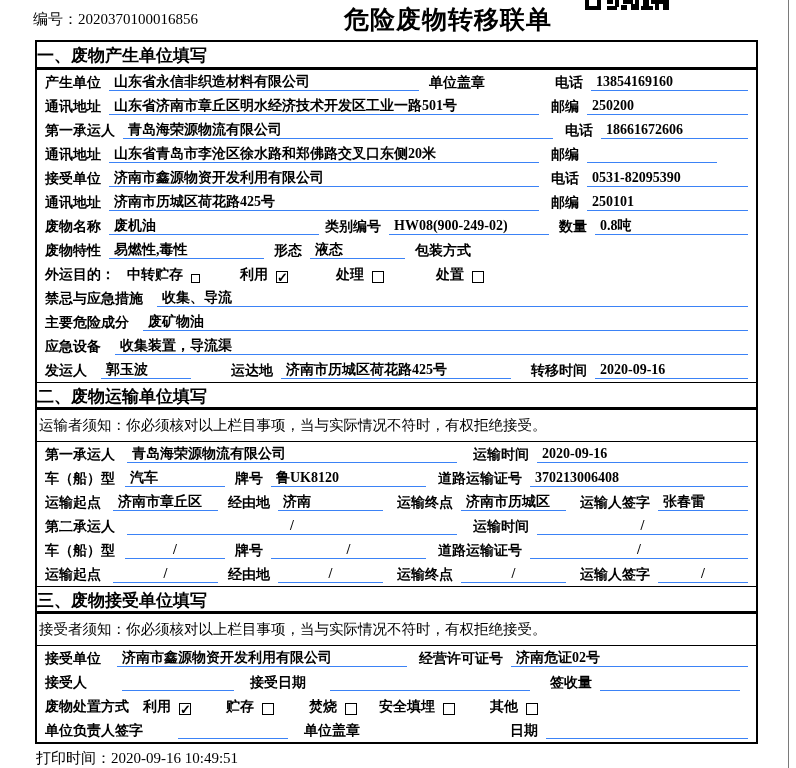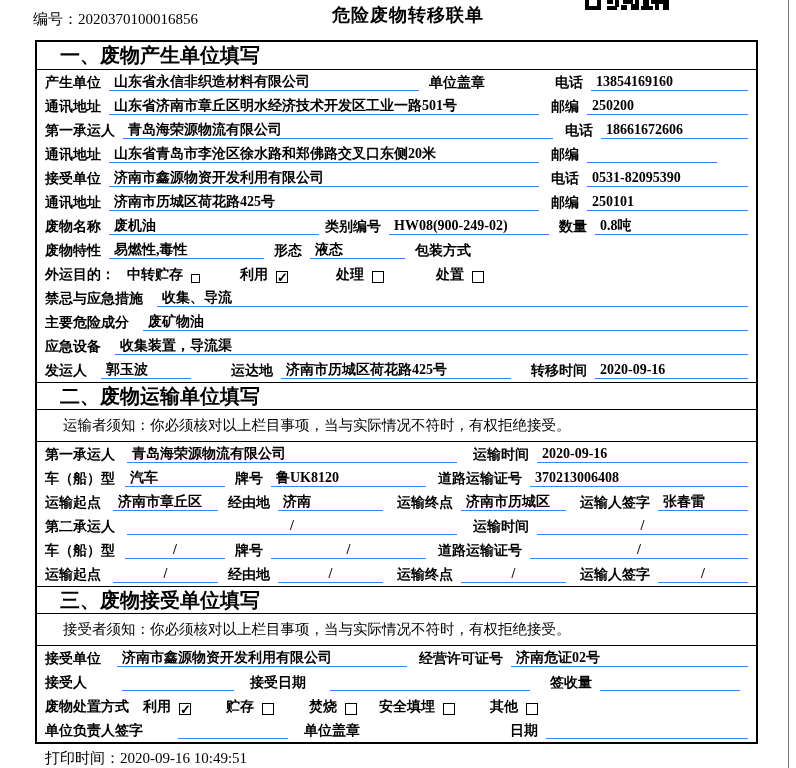--- a/index.html
+++ b/index.html
@@ -3,48 +3,48 @@
 <meta charset="utf-8">
 <style>
   * { box-sizing: border-box; margin: 0; padding: 0; }
   html,body { background:#fff; }
   body {
     width: 796px; height: 768px; position: relative;
     font-family: "Liberation Serif", "DejaVu Serif", serif;
     color: #000; overflow: hidden;
   }
   .doc-no { position:absolute; left:33px; top:10px; font-size:15px; white-space:nowrap; }
-  .doc-title { position:absolute; left:332px; top:3px; font-size:18px; font-weight:bold; letter-spacing:1px; white-space:nowrap; }
+  .doc-title { position:absolute; left:344px; top:3px; font-size:25px; font-weight:bold; letter-spacing:1px; white-space:nowrap; }
   .qr { position:absolute; left:585px; top:0; }
   .page-edge { position:absolute; left:788px; top:0; width:1px; height:768px; background:#7a7a7a; }
 
   .tbl { position:absolute; left:35px; top:40px; width:723px; border:2px solid #000; background:#fff; }
-  .sec-h { height:28px; line-height:27px; font-weight:bold; padding:0 23px; font-size:20px; border-bottom:1px solid #000000; white-space:nowrap; }
+  .sec-h { height:28px; line-height:27px; font-weight:bold; padding:0 0; font-size:17px; border-bottom:3px solid #000000; white-space:nowrap; }
   .sec-h.mid { border-top:1px solid #000; }
-  .note { height:32px; line-height:31px; padding:0 26px; border-bottom:1px solid #000; font-size:14.5px; white-space:nowrap; }
+  .note { height:32px; line-height:31px; padding:0 2px; border-bottom:1px solid #000; font-size:14.5px; white-space:nowrap; }
   .row { display:flex; align-items:flex-end; height:24px; padding:0 8px 3px 8px; font-size:14px;font-weight:bold; }
   .lbl { white-space:nowrap; line-height:16px; }
   .u { border-bottom:1px solid #3b82f6; padding:0 5px; white-space:nowrap; height:17px; line-height:16px; overflow:visible; }
   .grow { flex:1 1 auto; }
   .ctr { text-align:center; }
 
   .w90{width:90px}.w95{width:95px}.w100{width:100px}.w105{width:105px}.w110{width:110px}
   .w112{width:112px}.w130{width:130px}.w140{width:140px}.w155{width:155px}.w160{width:160px}
   .w200{width:200px}.w210{width:210px}.w230{width:230px}.w290{width:290px}.w310{width:310px}
   .w330{width:330px}.w430{width:430px}
 
   .ml6{margin-left:6px}.ml8{margin-left:8px}.ml10{margin-left:10px}.ml12{margin-left:12px}
   .ml14{margin-left:14px}.ml16{margin-left:16px}.ml20{margin-left:20px}.ml22{margin-left:22px}
   .ml24{margin-left:24px}.ml28{margin-left:35px}.ml40{margin-left:40px}.ml48{margin-left:48px}
   .ml52{margin-left:52px}.ml70{margin-left:70px}.ml150{margin-left:150px}
 
   .cb { display:inline-block; width:12px; height:12px; border:1px solid #000;
         vertical-align:-1px; text-align:center; font-size:13px; line-height:11px; overflow:visible; }
   .cb.small { width:9px; height:9px; }
-  .print-time { position:absolute; left:45px; top:749px; font-size:15px; white-space:nowrap; }
+  .print-time { position:absolute; left:36px; top:749px; font-size:15px; white-space:nowrap; }
 </style>
 </head>
 <body>
 
 <div class="doc-no"><span>编号：</span><span>2020370100016856</span></div>
 
 <div class="doc-title">危险废物转移联单</div>
 
 <svg class="qr" width="84" height="10" viewBox="0 0 84 10">
   <g fill="#000">

